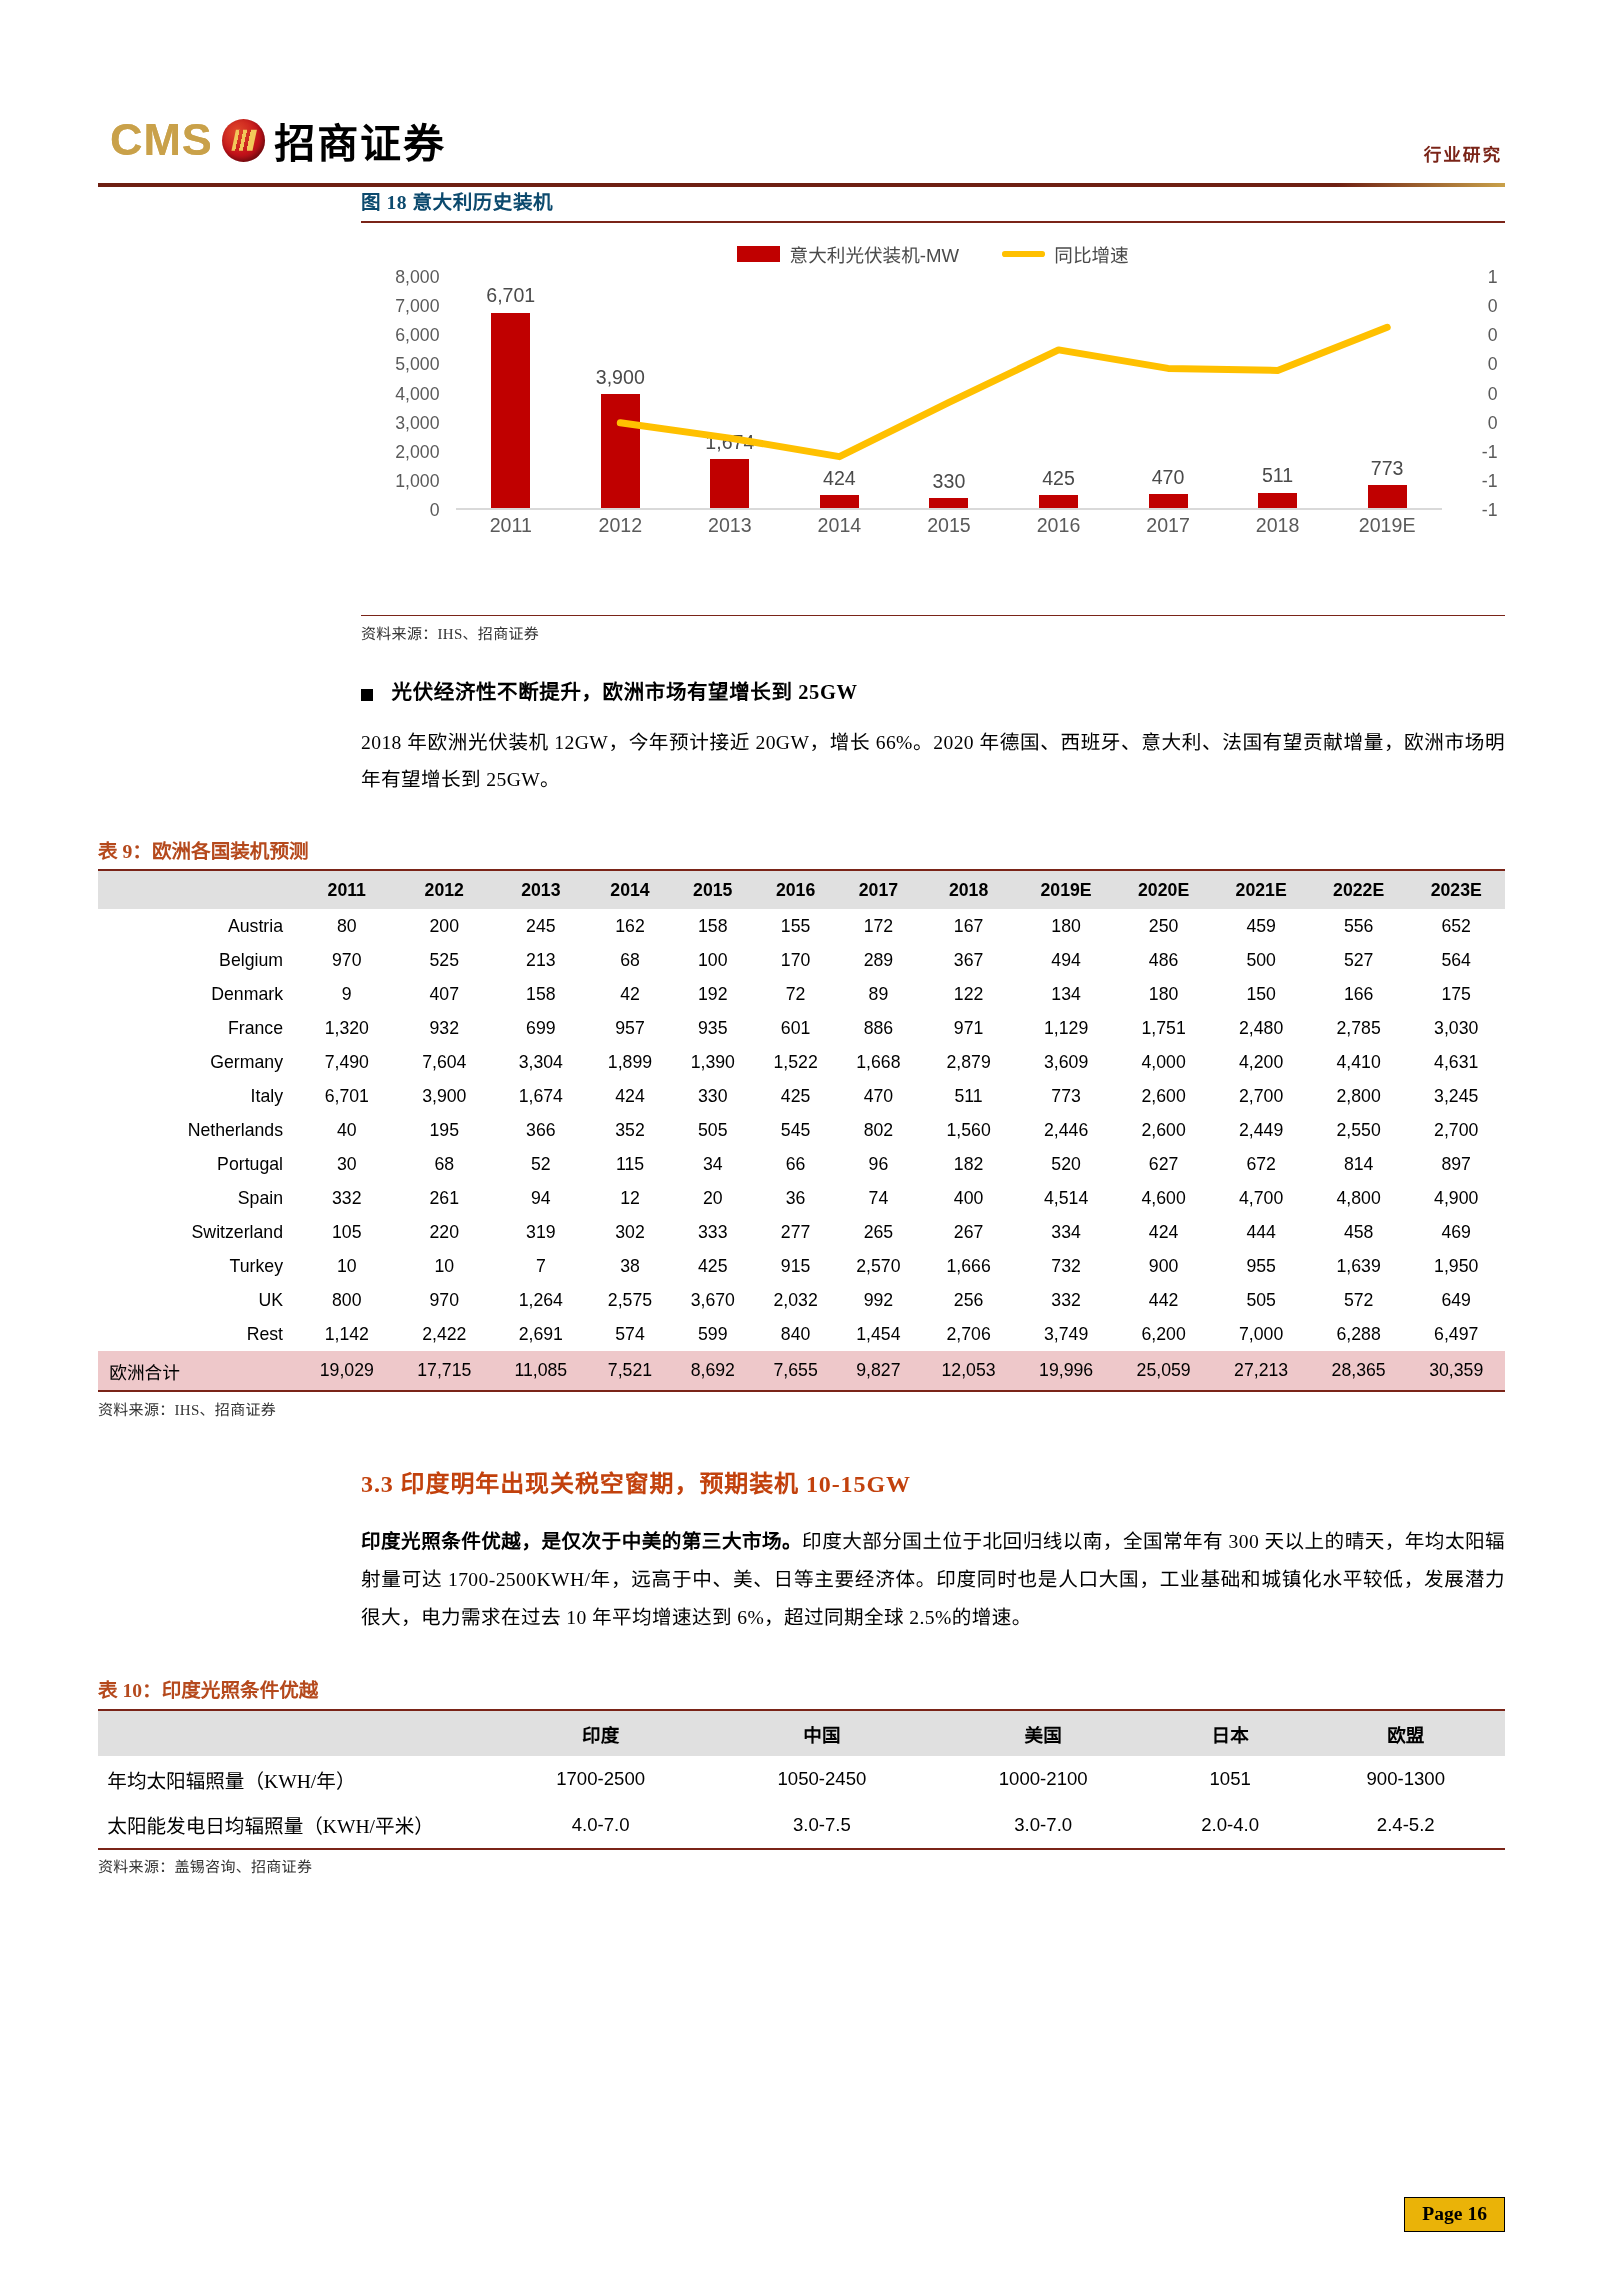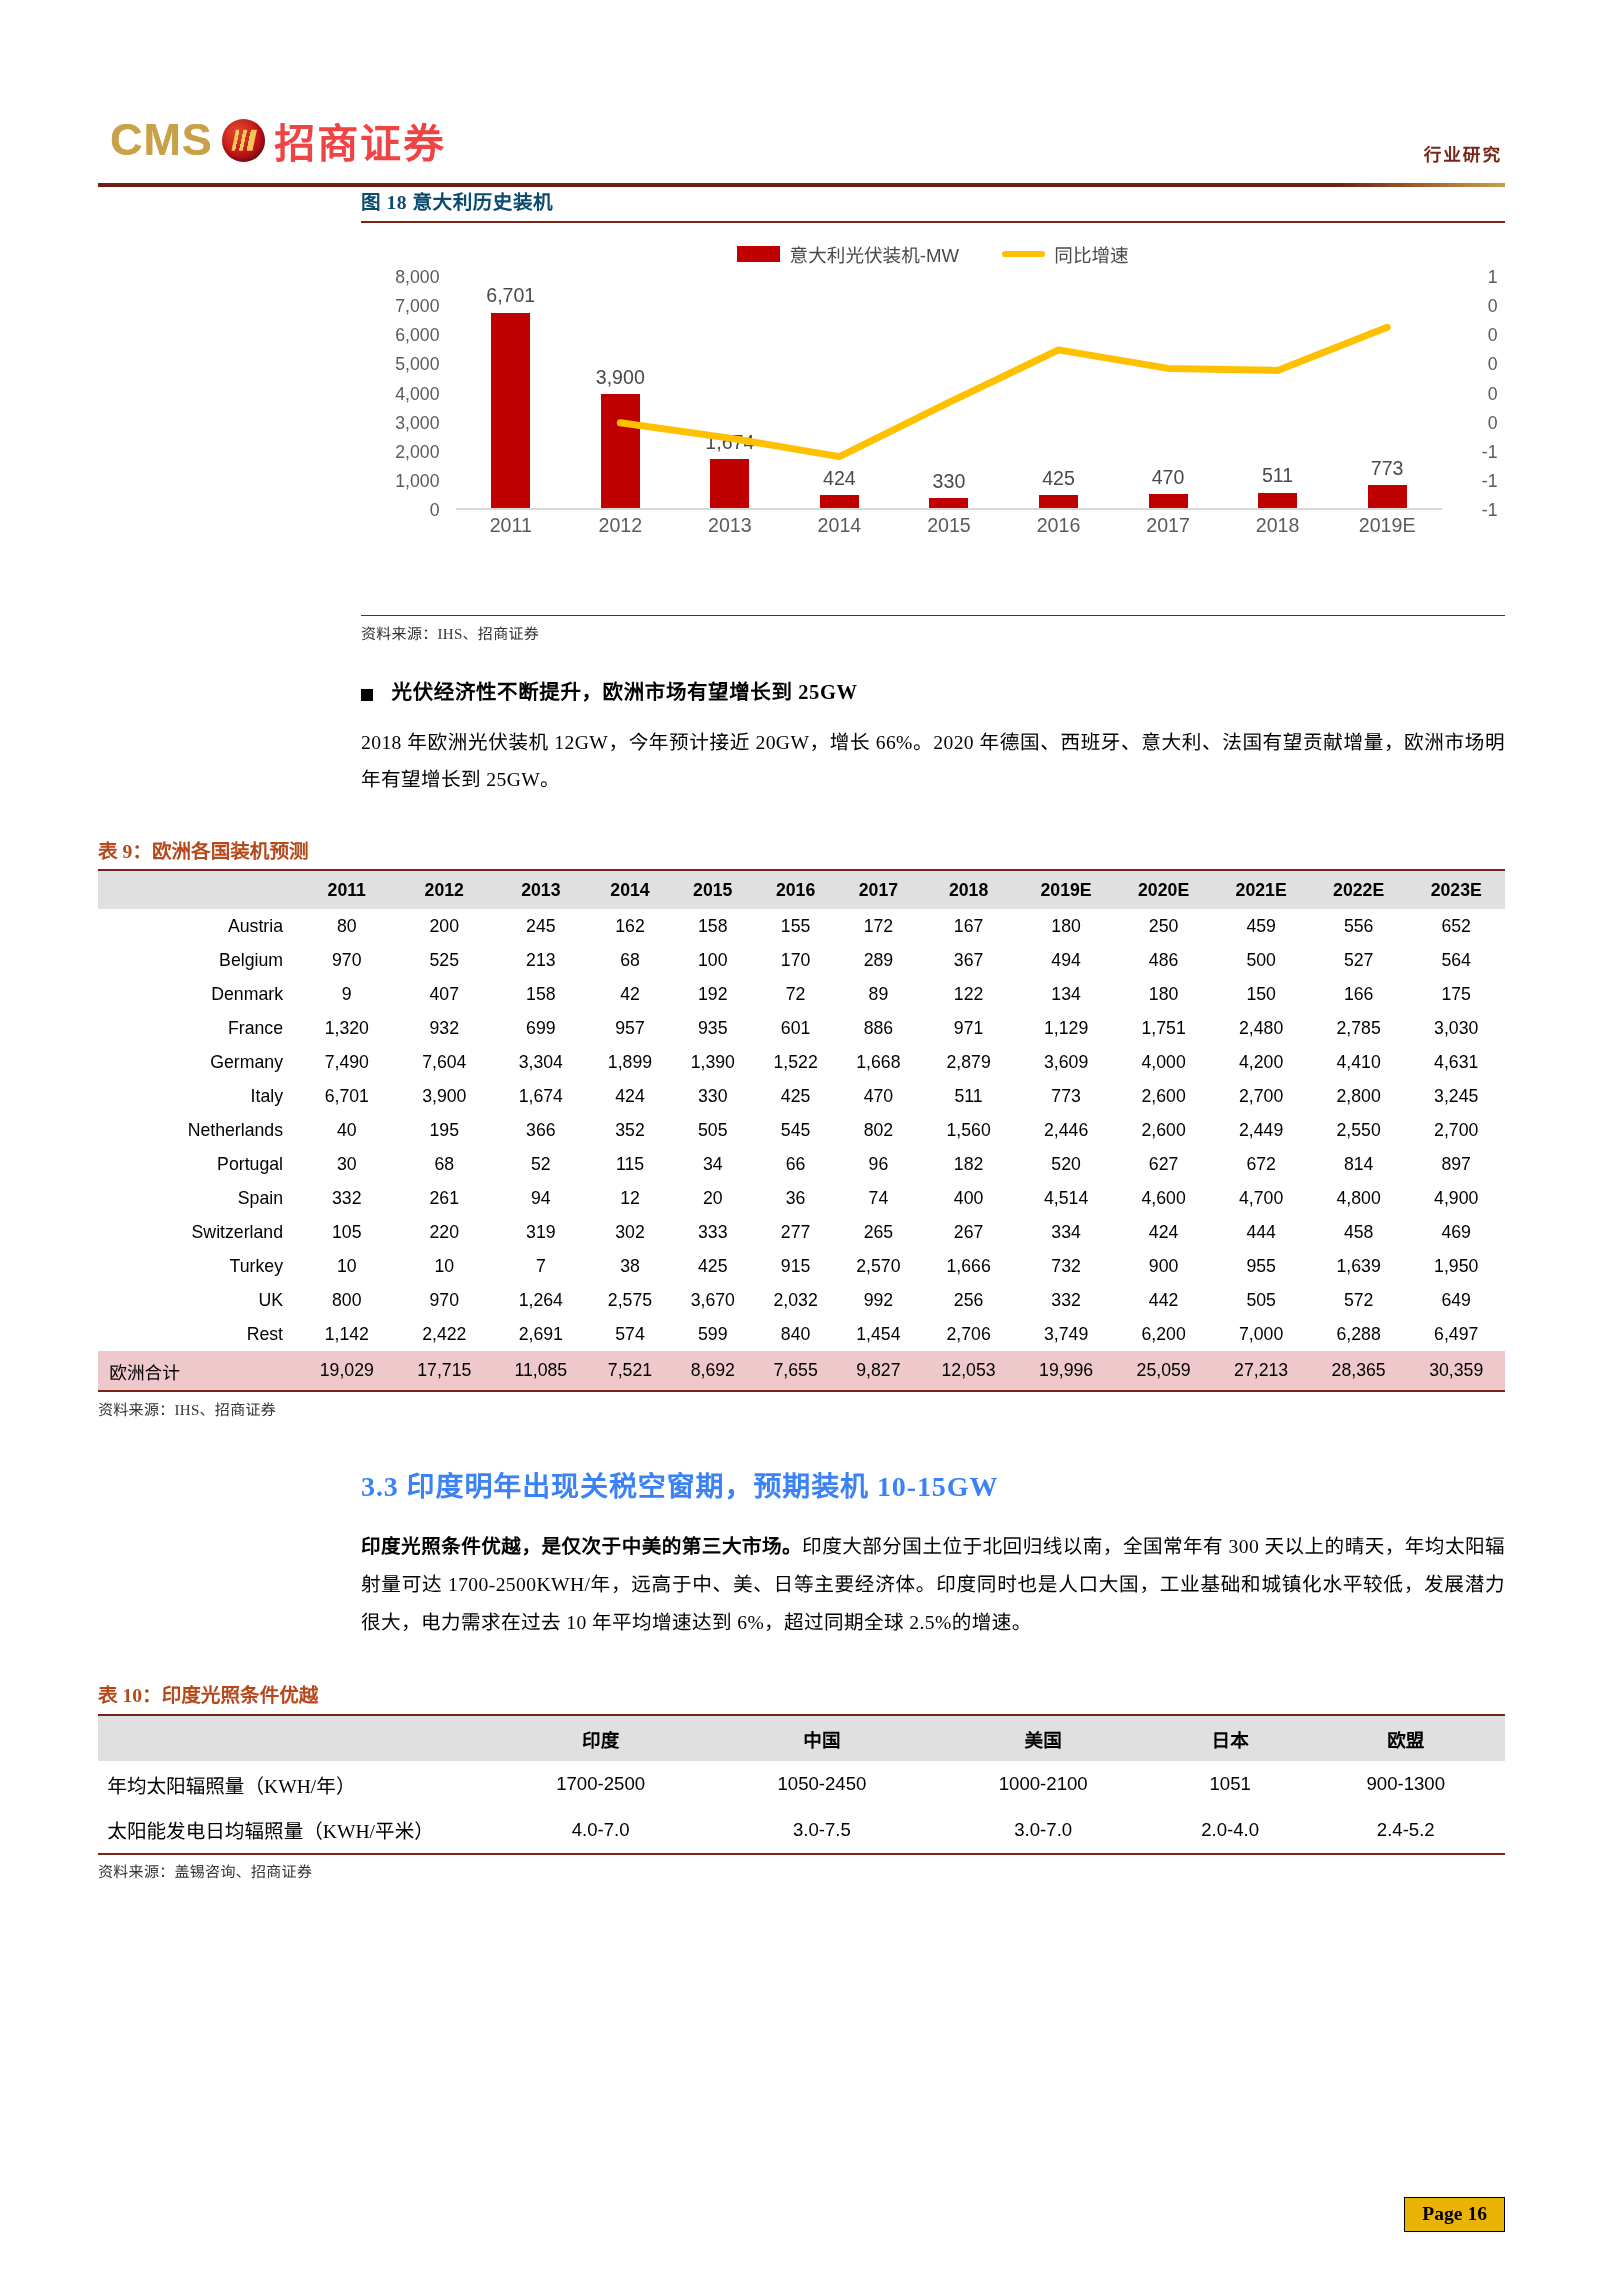--- a/index.html
+++ b/index.html
@@ -52,21 +52,21 @@
     transform: translate(-50%,-50%) skewX(-12deg);
     width: 20.5px; height: 20.5px;
     background:
       linear-gradient(90deg, #f2c85a 0 3.7px, transparent 3.7px 7.5px,
                              #f2c85a 7.5px 11.2px, transparent 11.2px 15px,
                              #f2c85a 15px 18.6px);
   }
   .logo-cn {
     font-size: 41px;
     font-weight: bold;
-    color: #ef4444;
+    color: #000000;
     letter-spacing: 1.9px;
     font-family: "Liberation Serif", serif;
   }
   .header-right {
     position: absolute;
     right: 101px;
     top: 140px;
     font-size: 17.7px;
     color: #7a2418;
     font-weight: bold;
@@ -294,22 +294,22 @@
   table.t10 td.label {
     text-align: left;
     padding-left: 9.3px;
     font-family: "Liberation Serif", serif;
     font-size: 19.6px;
   }
 
   
   .sec-heading {
     margin: 45px 0 0 361px;
-    color: #3b82f6;
-    font-size: 28px;
+    color: #c2410c;
+    font-size: 24px;
     font-weight: bold;
     letter-spacing: 0.9px;
   }
 
   
   .page-badge {
     position: absolute;
     right: 98px;
     bottom: 58px;
     border: 1.9px solid #000;

